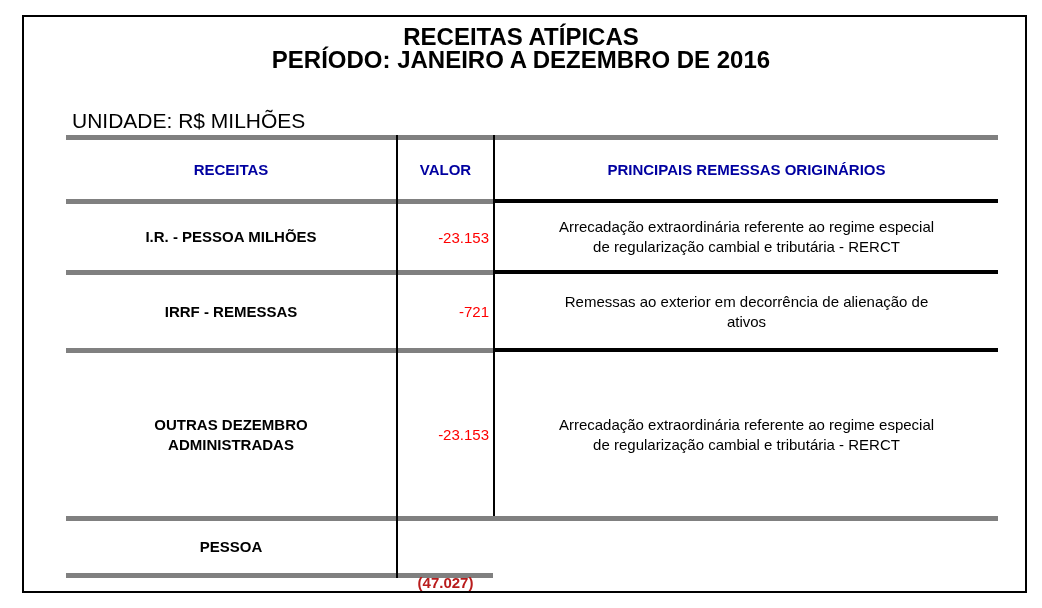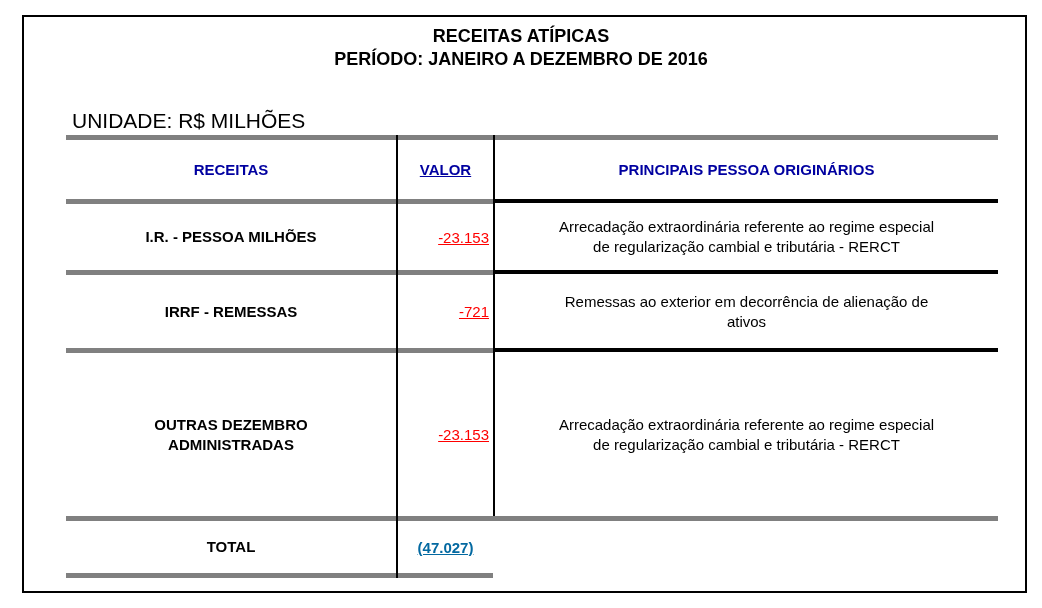--- a/index.html
+++ b/index.html
@@ -24,21 +24,21 @@
     box-sizing: border-box;
     border: 2px solid #000000;
   }
   .title-block {
     position: absolute;
     left: 0;
     right: 0;
     top: 25px;
     text-align: center;
     font-weight: bold;
-    font-size: 18px;
+    font-size: 24px;
     line-height: 23px;
     color: #000000;
   }
   .unit-label {
     position: absolute;
     left: 72px;
     top: 109px;
     font-size: 21px;
     color: #000000;
   }
@@ -71,21 +71,21 @@
     position: absolute;
     display: flex;
     align-items: center;
     justify-content: center;
     text-align: center;
     box-sizing: border-box;
     font-size: 15px;
     color: #000000;
   }
   .col1 { left: 0;     width: 330px; }
-  .col2 { left: 332px; width: 95px; text-decoration: underline;  }
+  .col2 { left: 332px; width: 95px;  }
   .col3 { left: 429px; width: 503px; }
   .rowh { top: 5px;   height: 59px;  }
   .row1 { top: 69px;  height: 66px;  }
   .row2 { top: 140px; height: 73px;  }
   .row3 { top: 218px; height: 163px; }
   .rowt { top: 386px; height: 52px;  }
 
   .th {
     font-weight: bold;
     color: #0000A0;
@@ -95,22 +95,23 @@
     white-space: pre-line;
     line-height: 20px;
   }
   .value {
     color: #FF0000;
     justify-content: flex-end;
     padding-right: 4px;
     padding-left: 35px;
   }
   .value-total {
-    color: #0369a1;
+    color: #b91c1c;
     font-weight: bold;
+    margin-top: 35px;
   }
   .desc {
     white-space: pre-line;
     line-height: 20px;
     padding: 0 16px;
   }
 </style>
 </head>
 <body>
 
@@ -133,34 +134,34 @@
     <div class="hline black hl-b-b"></div>
     <div class="hline hl-c-g"></div>
     <div class="hline black hl-c-b"></div>
     <div class="hline hl-d"></div>
     <div class="hline hl-bot"></div>
     <div class="vline vl-1"></div>
     <div class="vline vl-2"></div>
 
     <div class="cell col1 rowh th">RECEITAS</div>
     <div class="cell col2 rowh th">VALOR</div>
-    <div class="cell col3 rowh th">PRINCIPAIS PESSOA ORIGINÁRIOS</div>
+    <div class="cell col3 rowh th">PRINCIPAIS REMESSAS ORIGINÁRIOS</div>
 
     <div class="cell col1 row1 label">I.R. - PESSOA MILHÕES</div>
     <div class="cell col2 row1 value">-23.153</div>
     <div class="cell col3 row1 desc">Arrecadação extraordinária referente ao regime especial
 de regularização cambial e tributária - RERCT</div>
 
     <div class="cell col1 row2 label">IRRF - REMESSAS</div>
     <div class="cell col2 row2 value">-721</div>
     <div class="cell col3 row2 desc">Remessas ao exterior em decorrência de alienação de
 ativos</div>
 
     <div class="cell col1 row3 label">OUTRAS DEZEMBRO
 ADMINISTRADAS</div>
     <div class="cell col2 row3 value">-23.153</div>
     <div class="cell col3 row3 desc">Arrecadação extraordinária referente ao regime especial
 de regularização cambial e tributária - RERCT</div>
 
-    <div class="cell col1 rowt label">TOTAL</div>
+    <div class="cell col1 rowt label">PESSOA</div>
     <div class="cell col2 rowt value-total">(47.027)</div>
   </div>
 </div>
 
 </body></html>

